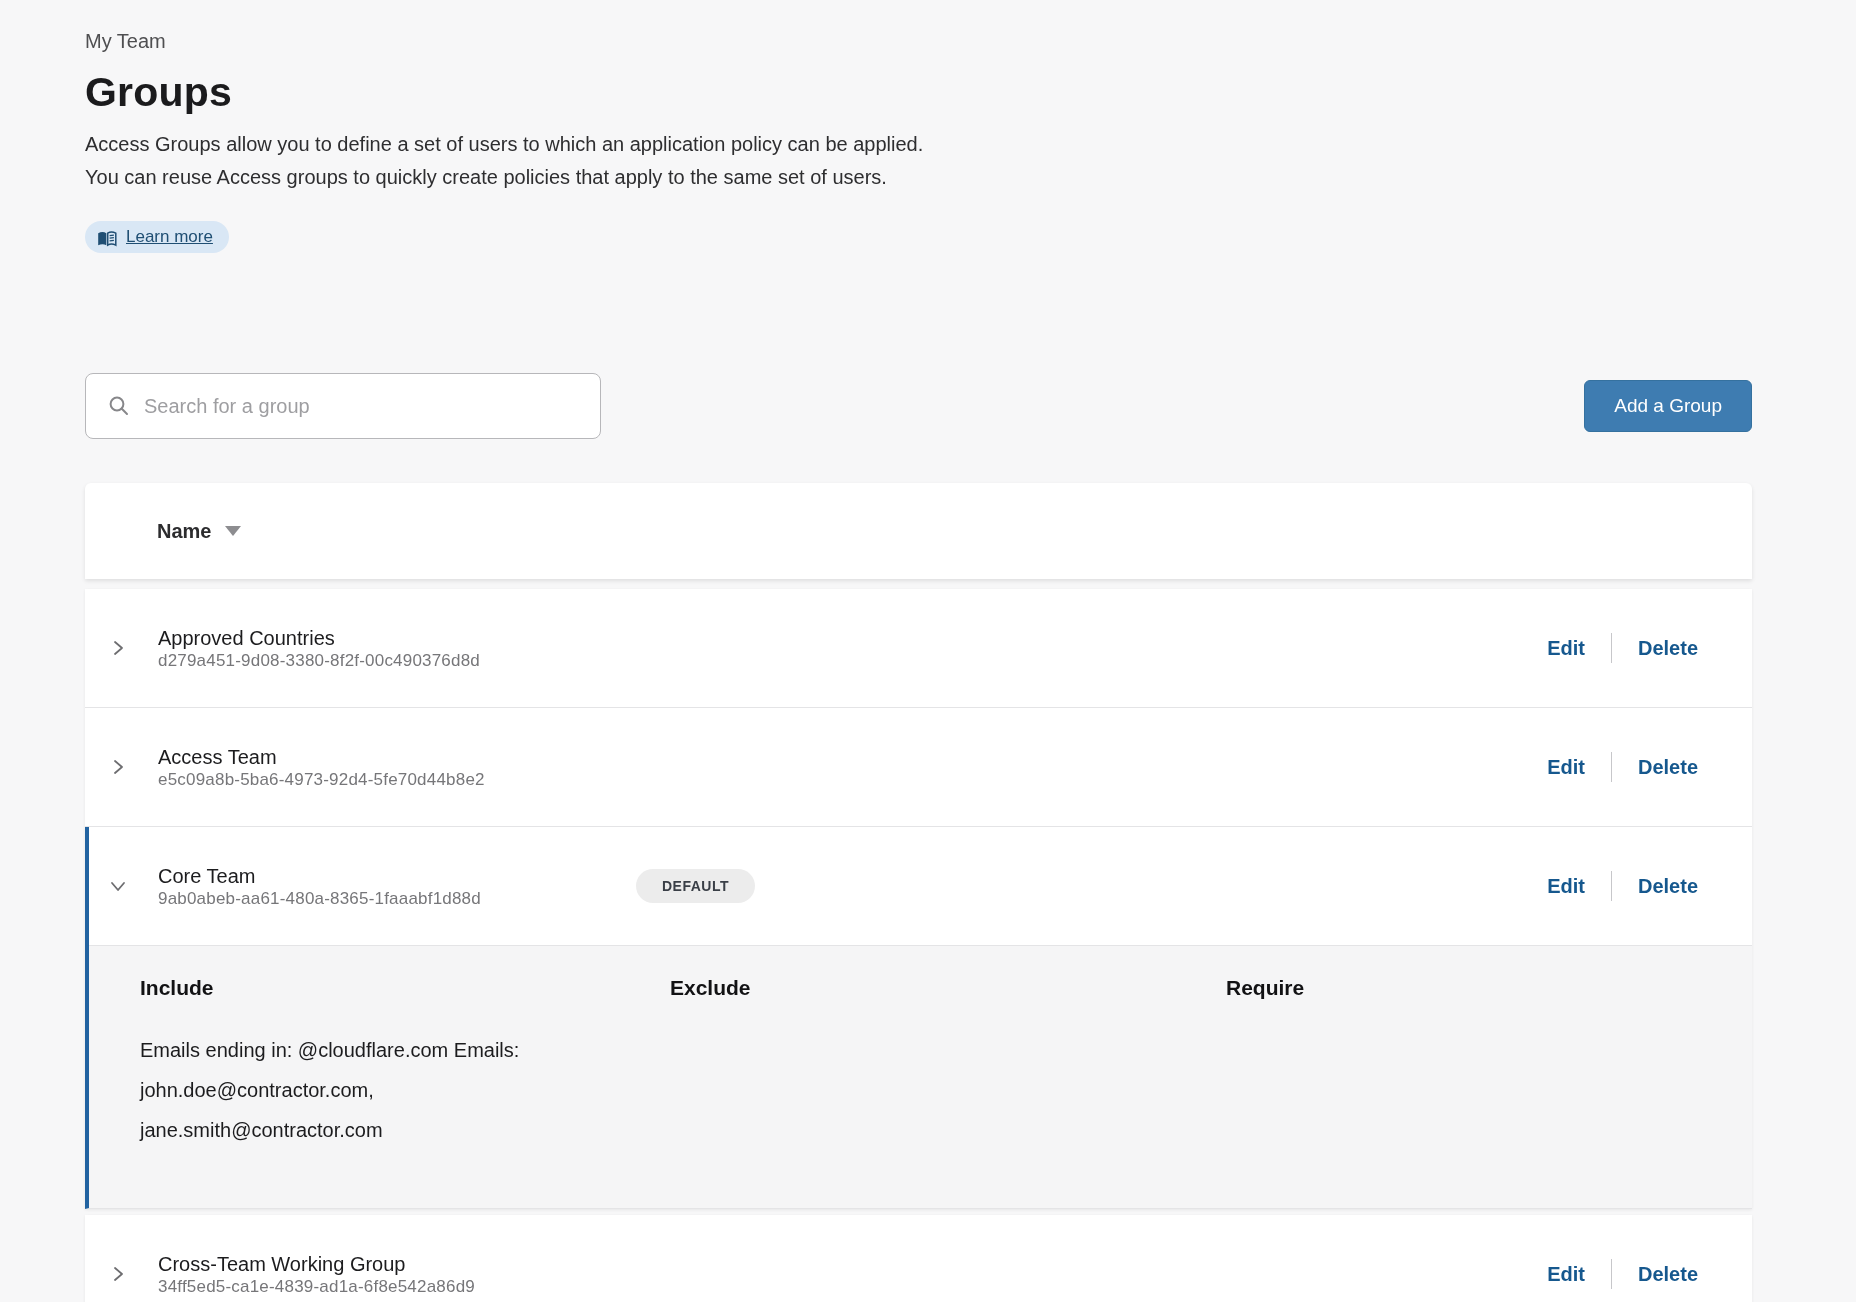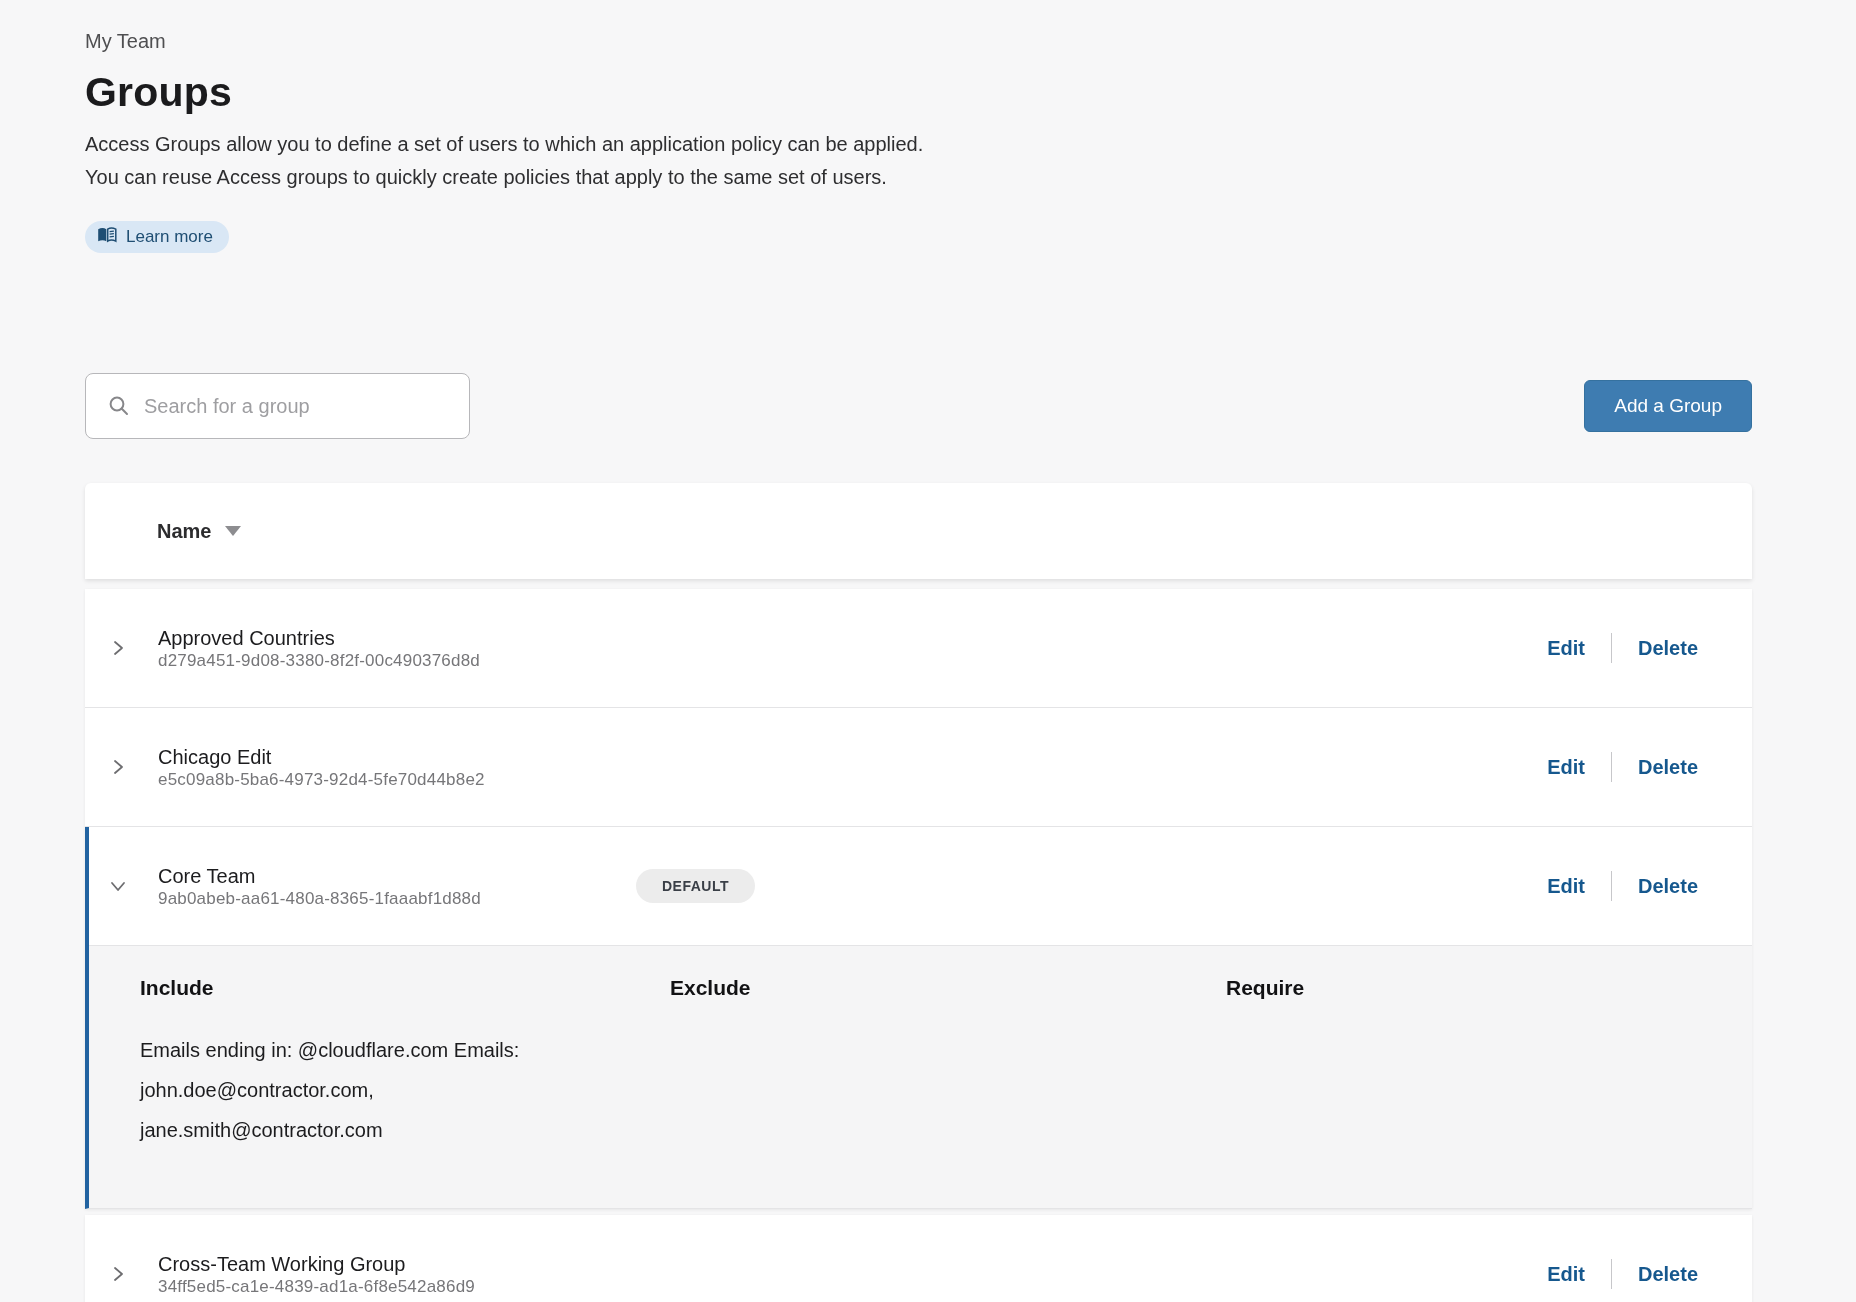--- a/index.html
+++ b/index.html
@@ -16,33 +16,33 @@
     color:var(--text_primary);
     -webkit-font-smoothing:antialiased;
   }
   .content{margin-left:85px; width:1667px;}
 
   
   .breadcrumb{padding-top:30px; font-size:20px; color:#4f4f51;}
   .page-title{margin-top:16px; font-size:41px; font-weight:600; color:#1b1b1d; letter-spacing:.2px;}
   .page-desc{margin-top:12px; font-size:20px; color:#2e2e30; line-height:33px;}
   .learn-more{
-    margin-top:27px; display:inline-flex; align-items:flex-start; gap:9px;
+    margin-top:27px; display:inline-flex; align-items:flex-end; gap:9px;
     background:var(--learn_more_bg); color:var(--learn_more_text);
     border:none; border-radius:16px; padding:6px 16px 6px 12px;
-    font-size:17px; font-family:inherit; cursor:pointer;
+    font-size:17px; font-family:inherit; cursor:pointer;text-decoration:underline;
   }
   .learn-more svg{display:block;}
 
   
   .toolbar{margin-top:120px; display:flex; justify-content:space-between; align-items:center;}
   .search-wrap{position:relative; width:480px;}
   .search-wrap svg{position:absolute; left:23px; top:50%; transform:translateY(-50%); pointer-events:none;}
   .search-input{
-    width:385px; height:66px; border:1px solid #b7b7ba; border-radius:8px;
+    width:516px; height:66px; border:1px solid #b7b7ba; border-radius:8px;
     background:var(--card_bg); padding:0 18px 0 58px; font-size:20px; font-family:inherit; color:var(--text_primary);
   }
   .search-input::placeholder{color:var(--placeholder);}
   .add-group-btn{
     height:52px; padding:0 29px; background:var(--accent_blue); color:#fff;
     border:1px solid #35719f; border-radius:6px; font-size:19px; font-family:inherit; cursor:pointer;
   }
 
   
   .table{margin-top:44px;}
@@ -161,21 +161,21 @@
       </div>
 
       <div class="row-card">
         <div class="group-row">
           <button class="expand-toggle">
             <svg width="18" height="22" viewBox="0 0 18 22">
               <polyline points="6,5 13,11 6,17" fill="none" stroke="#6d6d70" stroke-width="1.8" stroke-linecap="round" stroke-linejoin="round"></polyline>
             </svg>
           </button>
           <div class="name-block">
-            <span class="group-name">Chicago Edit</span>
+            <span class="group-name">Access Team</span>
             <span class="group-id">e5c09a8b-5ba6-4973-92d4-5fe70d44b8e2</span>
           </div>
           <div class="actions">
             <button class="action-link">Edit</button>
             <span class="action-sep"></span>
             <button class="action-link">Delete</button>
           </div>
         </div>
       </div>
 

